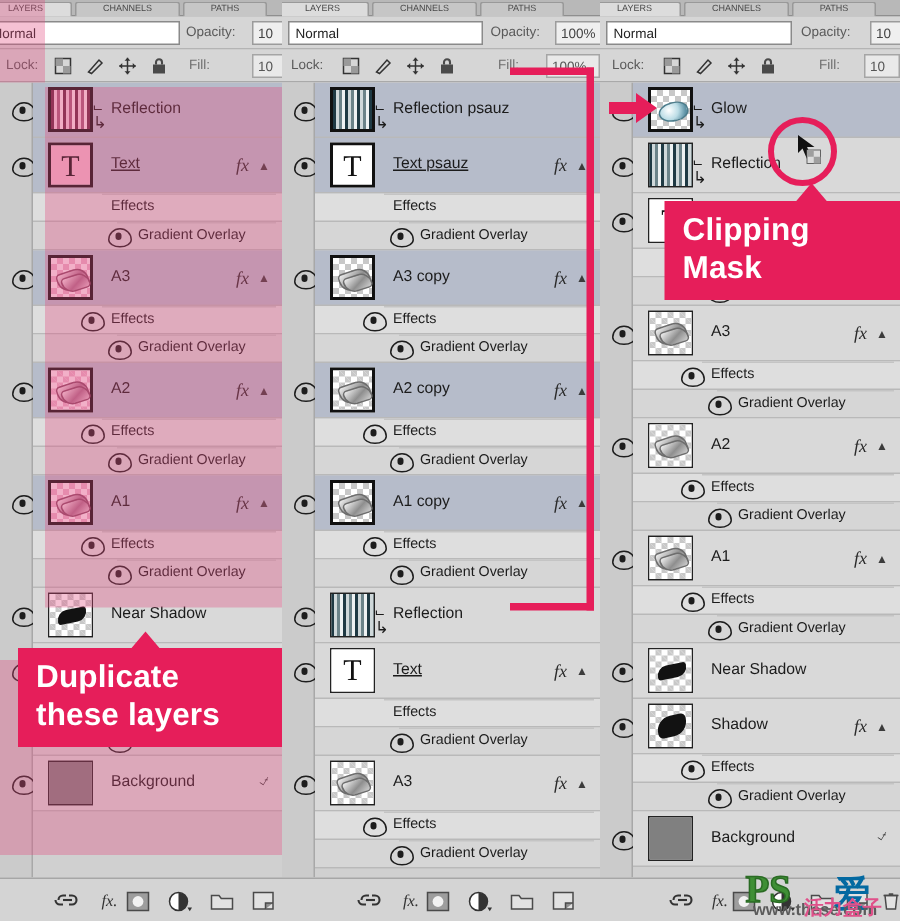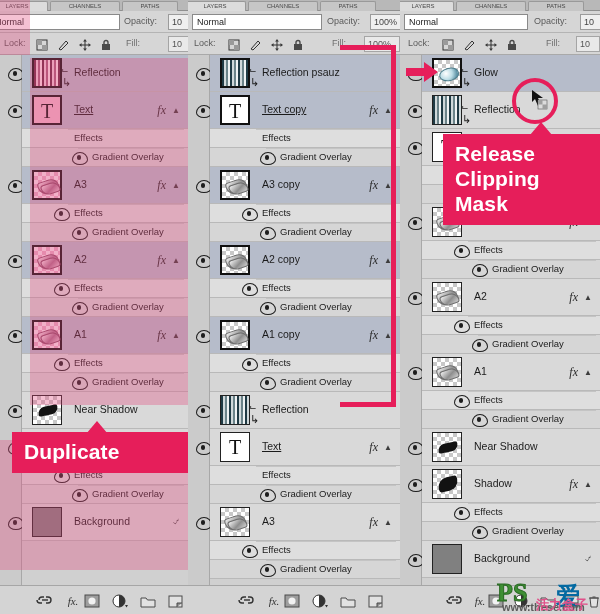--- a/index.html
+++ b/index.html
@@ -475,21 +475,21 @@
             <div class="thumb sel">
               <div class="inner stripes"></div>
             </div>
             <div class="lname">Reflection psauz</div>
           </div>
           <div class="row layer sel">
             <div class="thumb sel">
               <div class="inner" style="background:#fff"></div>
               <div class="tglyph">T</div>
             </div>
-            <div class="lname u">Text copy</div>
+            <div class="lname u">Text psauz</div>
             <div class="fx" style="right:22px">fx</div>
             <div class="discl" style="right:8px">▲</div>
           </div>
           <div class="row eff">
             <div class="effline"></div>
             <div class="effname-t">Effects</div>
           </div>
           <div class="row effname">
             <div class="effline" style="left:56px"></div>
             <div style="position:absolute;left:50px;top:4px">
@@ -937,27 +937,27 @@
     <svg width="22" height="24">
       <path d="M4 4 l0 12 l3 -3 l3 7 l3 -1.5 l-3 -6.5 l5 0 z" fill="#111"></path>
       <rect x="10" y="14" width="9" height="9" fill="#dcdcdc" stroke="#555" stroke-width="0.6"></rect>
       <rect x="10" y="14" width="4.5" height="4.5" fill="#9f9f9f"></rect>
       <rect x="14.5" y="18.5" width="4.5" height="4.5" fill="#9f9f9f"></rect>
     </svg>
   </div>
 
   <div class="arrowUp" style="left:530px; top:122px;"></div>
   <div class="callout" style="left:443px; top:134px; width:157px;">
-    <div>Release</div>
     <div>Clipping Mask</div>
   </div>
 
   <div class="arrowUp" style="left:86px; top:421px;"></div>
   <div class="callout" style="left:12px; top:432px; width:176px;">
     <div>Duplicate</div>
+    <div>these layers</div>
   </div>
 
   <div class="wm" style="left:497px; top:578px; font-size:26px; color:#3f8f35; -webkit-text-stroke:1px #2a6b24; font-family:'Liberation Serif',serif;">PS</div>
   <div class="wm" style="left:556px; top:580px; font-size:24px; color:#0369a1;">爱好者</div>
   <div class="wm" style="left:502px; top:601px; font-size:11px; color:#5b5b5b;">www.these.com</div>
   <div class="wm" style="left:536px; top:596px; font-size:13px; color:#e0518a;">活力盒子</div>
 
 </div>
 
 </body></html>

